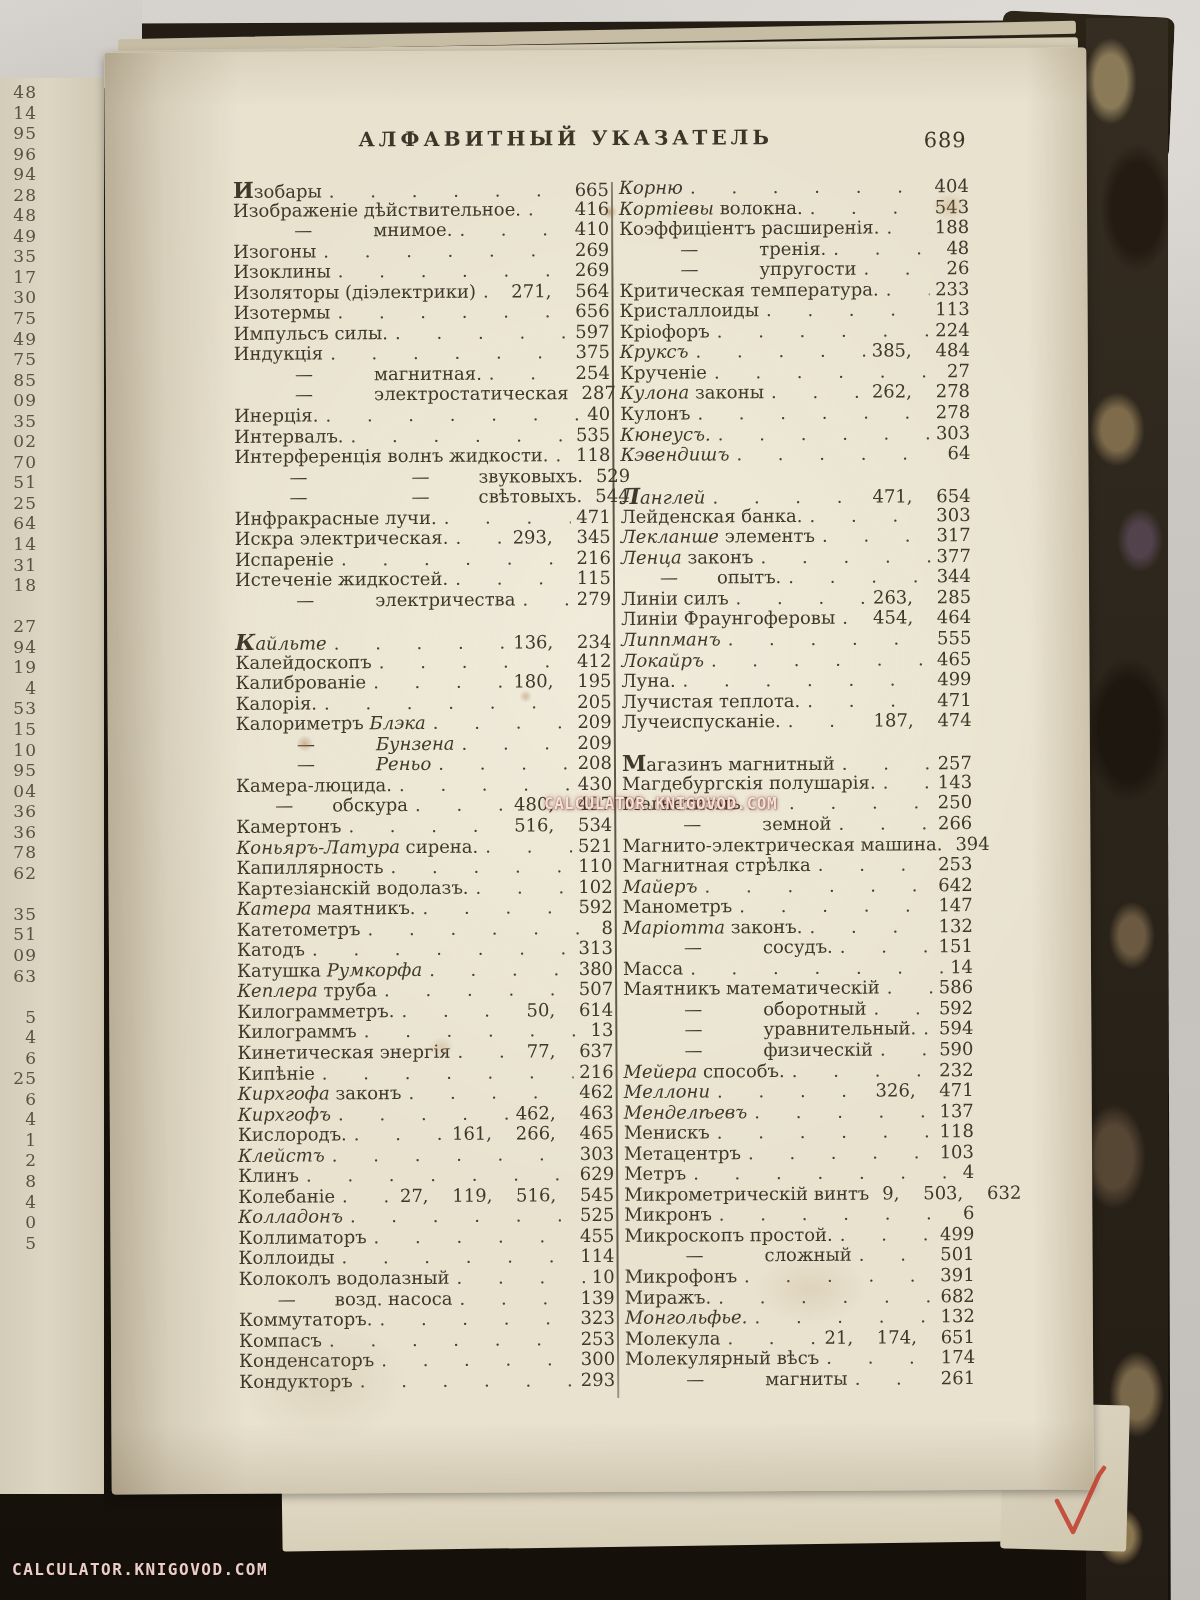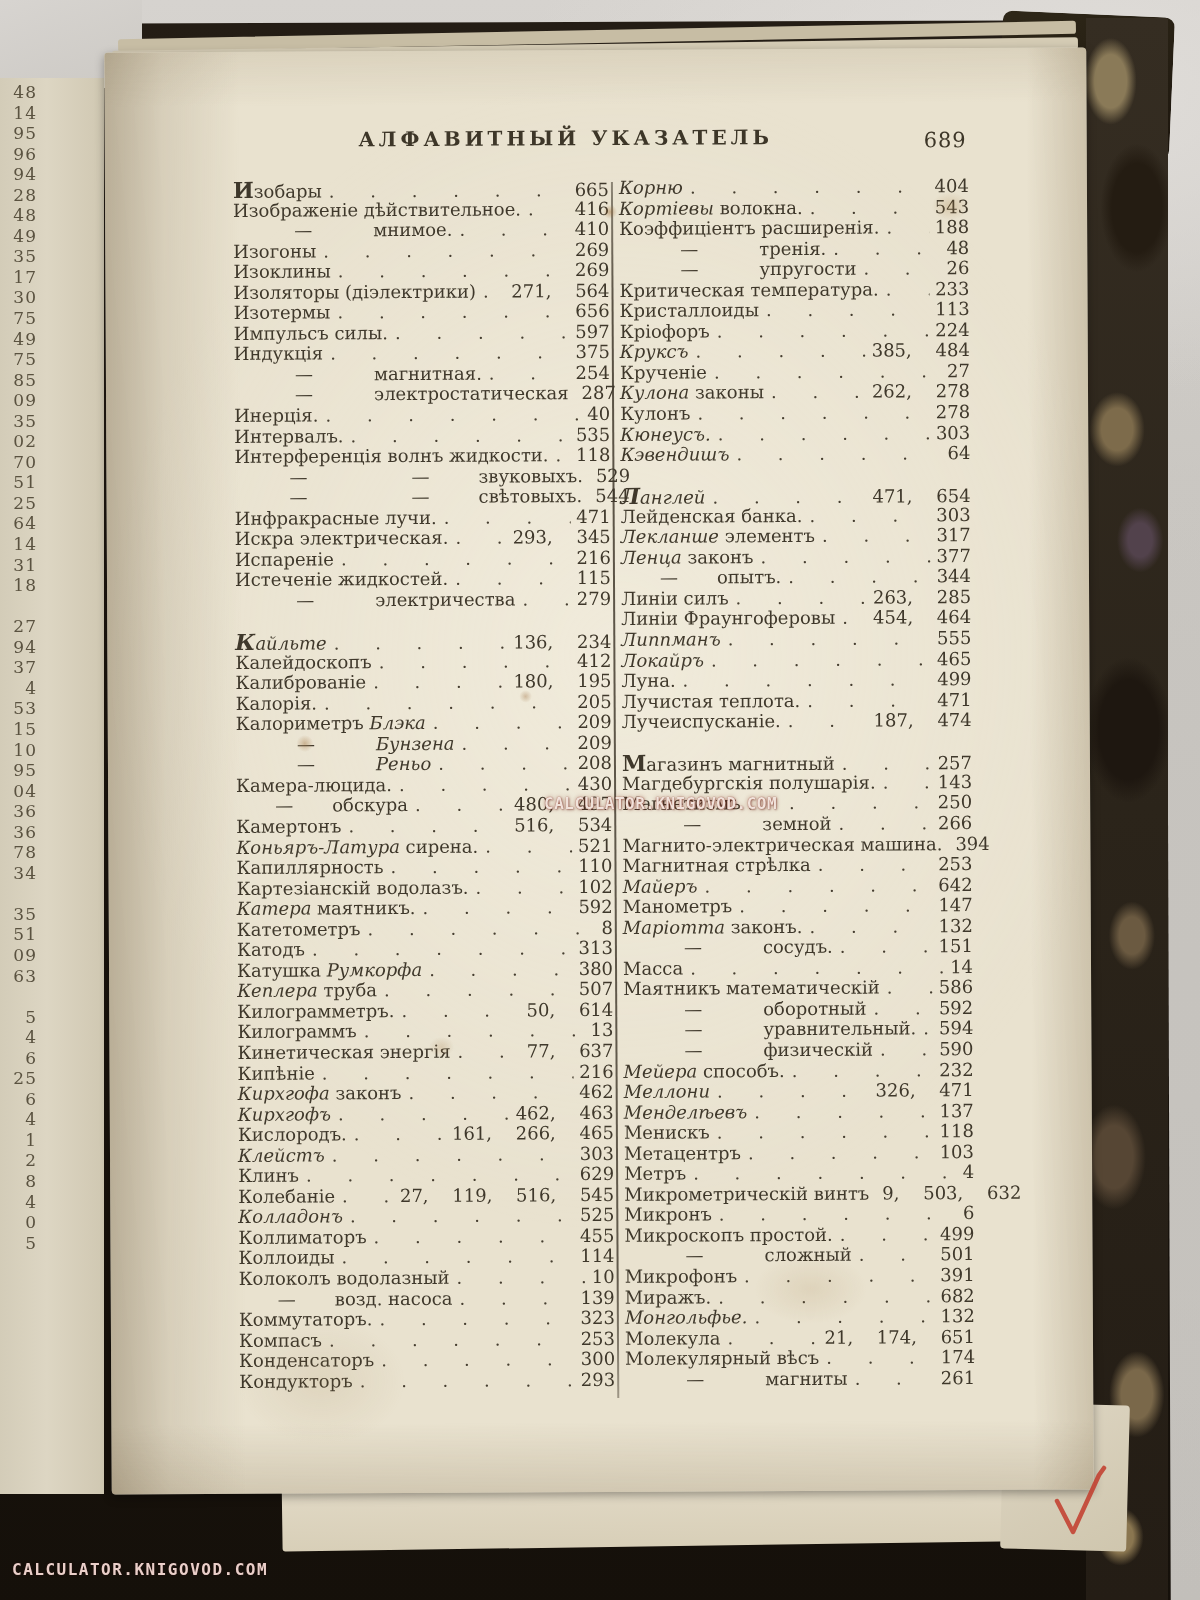--- a/index.html
+++ b/index.html
@@ -149,31 +149,31 @@
         <div>70</div>
         <div>51</div>
         <div>25</div>
         <div>64</div>
         <div>14</div>
         <div>31</div>
         <div>18</div>
         <div></div>
         <div>27</div>
         <div>94</div>
-        <div>37</div>
+        <div>19</div>
         <div>4</div>
         <div>53</div>
         <div>15</div>
         <div>10</div>
         <div>95</div>
         <div>04</div>
         <div>36</div>
         <div>36</div>
         <div>78</div>
-        <div>34</div>
+        <div>62</div>
         <div></div>
         <div>35</div>
         <div>51</div>
         <div>09</div>
         <div>63</div>
         <div></div>
         <div>5</div>
         <div>4</div>
         <div>6</div>
         <div>25</div>

